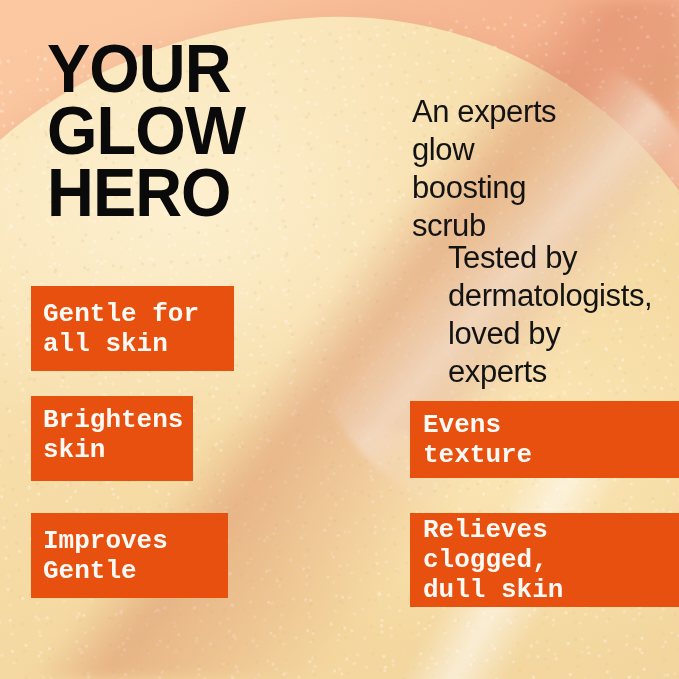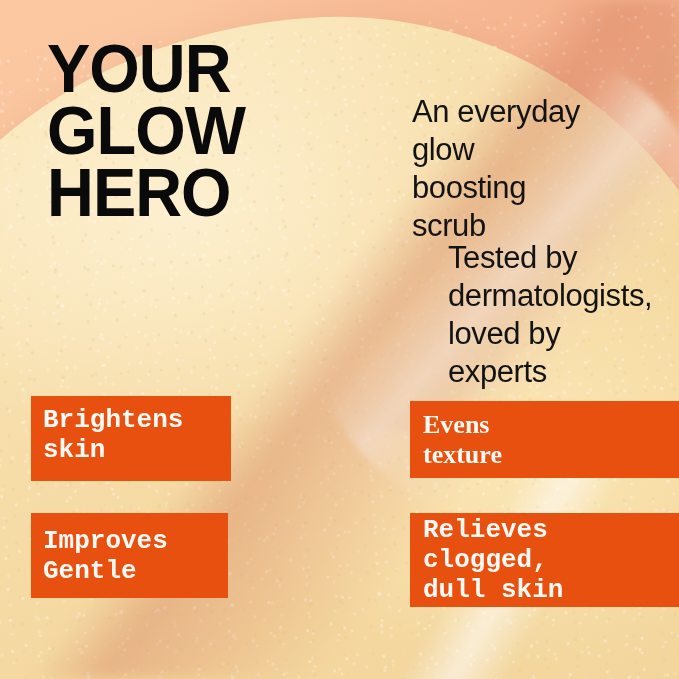--- a/index.html
+++ b/index.html
@@ -114,23 +114,23 @@
     line-height:30px;
     letter-spacing:0px;
     white-space:pre-line;
     box-sizing:border-box;
     display:flex;
     align-items:center;
   }
   .badge span{display:block;}
 
   .badge-gentle   {left:31px;  top:286px; width:203px; height:85px;  padding:0 0 0 12px;}
-  .badge-brightens{left:31px;  top:396px; width:200px; height:85px;  padding:0 0 8px 12px;}
+  .badge-brightens{left:31px;  top:396px; width:162px; height:85px;  padding:0 0 8px 12px;}
   .badge-improves {left:31px;  top:513px; width:197px; height:85px;  padding:0 0 0 12px;}
-  .badge-evens    {left:410px; top:401px; width:269px; height:77px;  padding:0 0 0 13px;font-family:Liberation Serif, serif;}
+  .badge-evens    {left:410px; top:401px; width:269px; height:77px;  padding:0 0 0 13px;}
   .badge-relieves {left:410px; top:513px; width:269px; height:94px;  padding:0 0 0 13px;}
 </style>
 </head>
 <body>
 
 <div id="poster">
 
   <div class="bg-layer bg-peach"></div>
   <div class="blob">
     <div class="blob-grain"></div>
@@ -139,30 +139,34 @@
   <div class="blob-gloss"></div>
   <div class="blob-gloss2"></div>
   <div class="bg-layer bg-shadow"></div>
 
   <div class="content">
 
     <h1 class="headline">YOUR
 GLOW
 HERO</h1>
 
-    <p class="para para-1">An everyday
+    <p class="para para-1">An experts
 glow
 boosting
 scrub</p>
 
     <p class="para para-2">Tested by
 dermatologists,
 loved by
 experts</p>
 
+    <div class="badge badge-gentle">
+      <span>Gentle for
+all skin</span>
+    </div>
 
     <div class="badge badge-brightens">
       <span>Brightens
 skin</span>
     </div>
 
     <div class="badge badge-improves">
       <span>Improves
 Gentle</span>
     </div>

